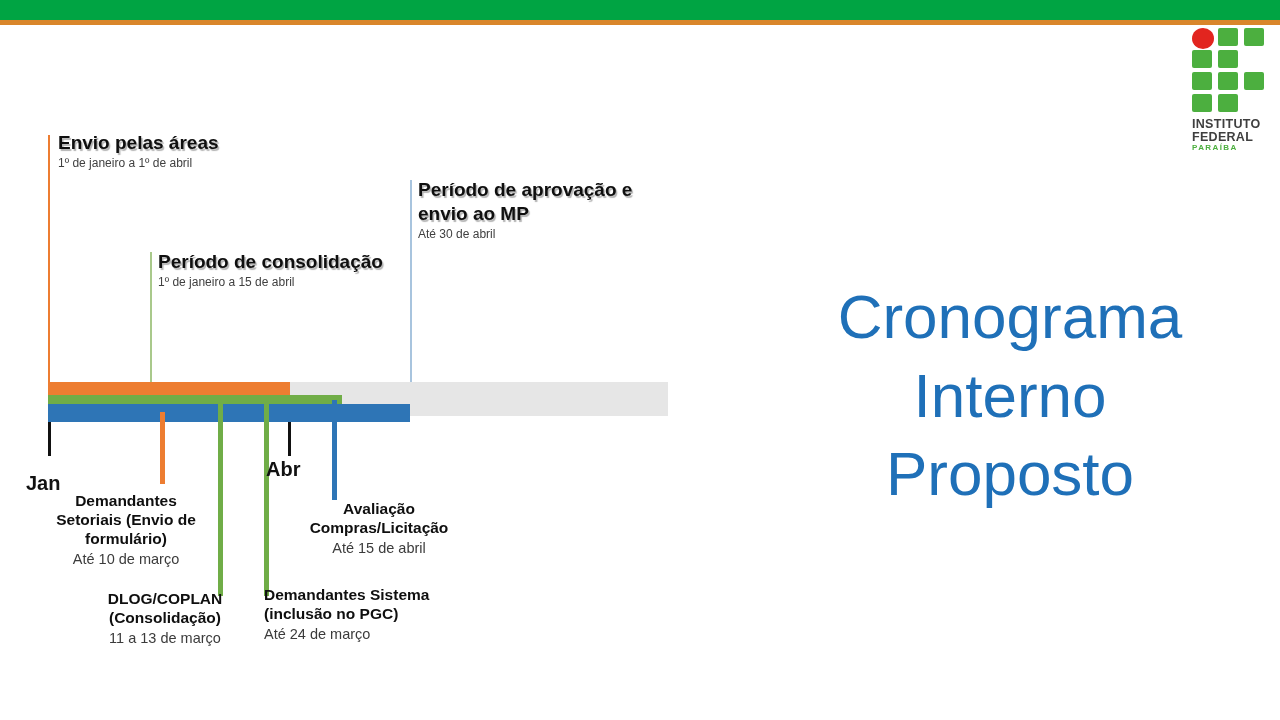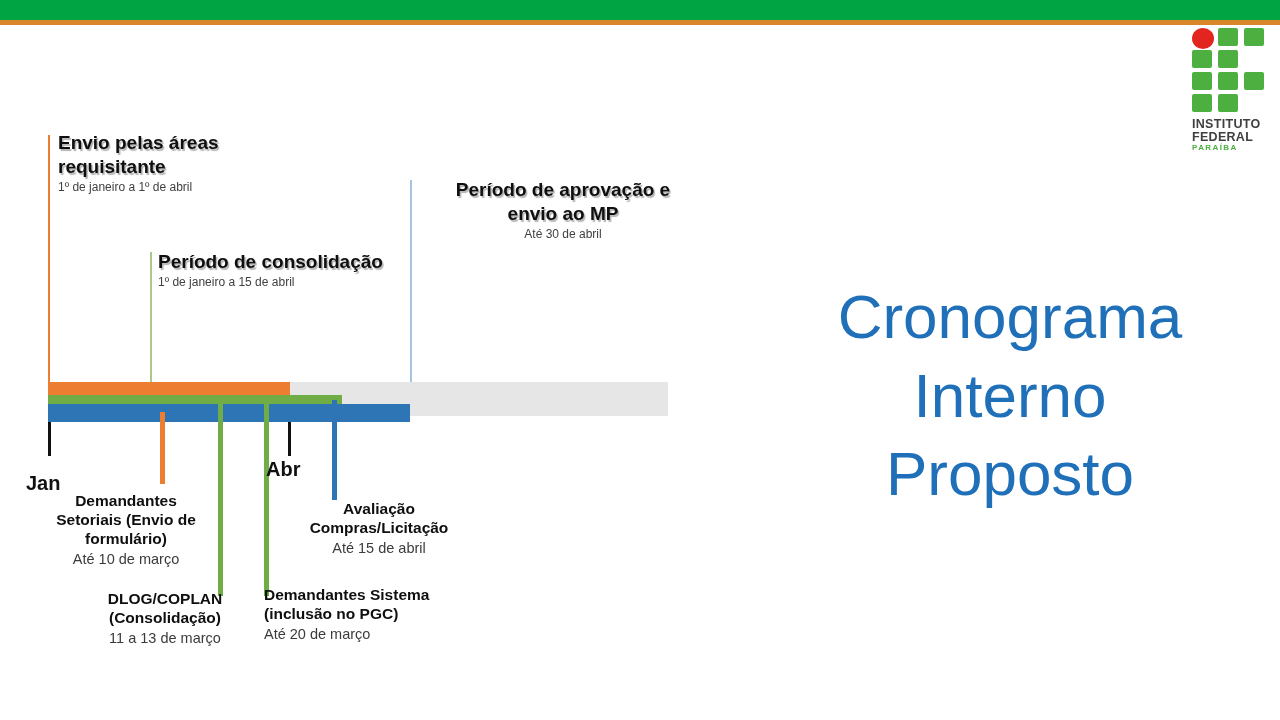--- a/index.html
+++ b/index.html
@@ -116,30 +116,29 @@
     <div class="tick tick-green" style="left:218px; top:404px; height:192px;"></div>
     <div class="tick tick-green" style="left:264px; top:404px; height:192px;"></div>
     <div class="tick tick-black" style="left:288px; top:422px; height:34px;"></div>
     <div class="tick tick-blue" style="left:332px; top:400px; height:100px;"></div>
 
     <div class="axlabel" style="left:26px;  top:472px;">Jan</div>
     <div class="axlabel" style="left:266px; top:458px;">Abr</div>
 
     <div class="callout" style="left:58px; top:131px; width:300px;">
       <div class="hd">Envio pelas áreas</div>
-      <div class="hd">requisitante</div>
       <div class="sb">1º de janeiro a 1º de abril</div>
     </div>
 
     <div class="callout" style="left:158px; top:250px; width:300px;">
       <div class="hd">Período de consolidação</div>
       <div class="sb">1º de janeiro a 15 de abril</div>
     </div>
 
-    <div class="callout" style="left:418px; top:178px; width:290px;text-align:center;">
+    <div class="callout" style="left:418px; top:178px; width:290px;">
       <div class="hd">Período de aprovação e</div>
       <div class="hd">envio ao MP</div>
       <div class="sb">Até 30 de abril</div>
     </div>
 
     <div class="below" style="left:42px; top:492px; width:168px;">
       <div class="hd">Demandantes</div>
       <div class="hd">Setoriais (Envio de</div>
       <div class="hd">formulário)</div>
       <div class="sb">Até 10 de março</div>
@@ -147,21 +146,21 @@
 
     <div class="below" style="left:85px; top:590px; width:160px;">
       <div class="hd">DLOG/COPLAN</div>
       <div class="hd">(Consolidação)</div>
       <div class="sb">11 a 13 de março</div>
     </div>
 
     <div class="below lft" style="left:264px; top:586px; width:220px;">
       <div class="hd">Demandantes Sistema</div>
       <div class="hd">(inclusão no PGC)</div>
-      <div class="sb">Até 20 de março</div>
+      <div class="sb">Até 24 de março</div>
     </div>
 
     <div class="below" style="left:288px; top:500px; width:182px;">
       <div class="hd">Avaliação</div>
       <div class="hd">Compras/Licitação</div>
       <div class="sb">Até 15 de abril</div>
     </div>
 
   </div>
 </div>

